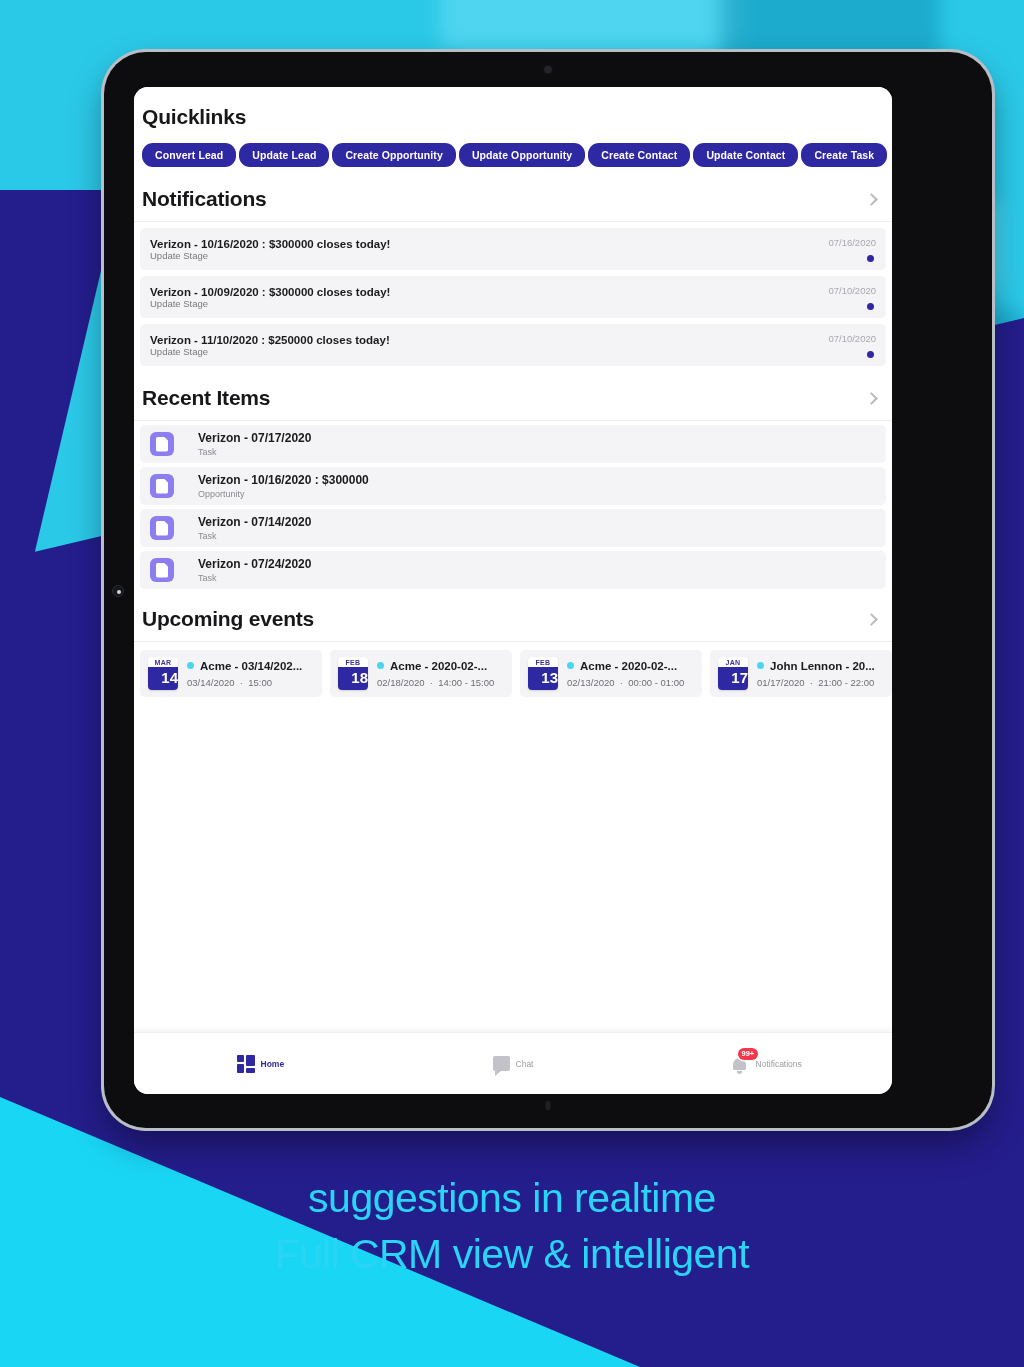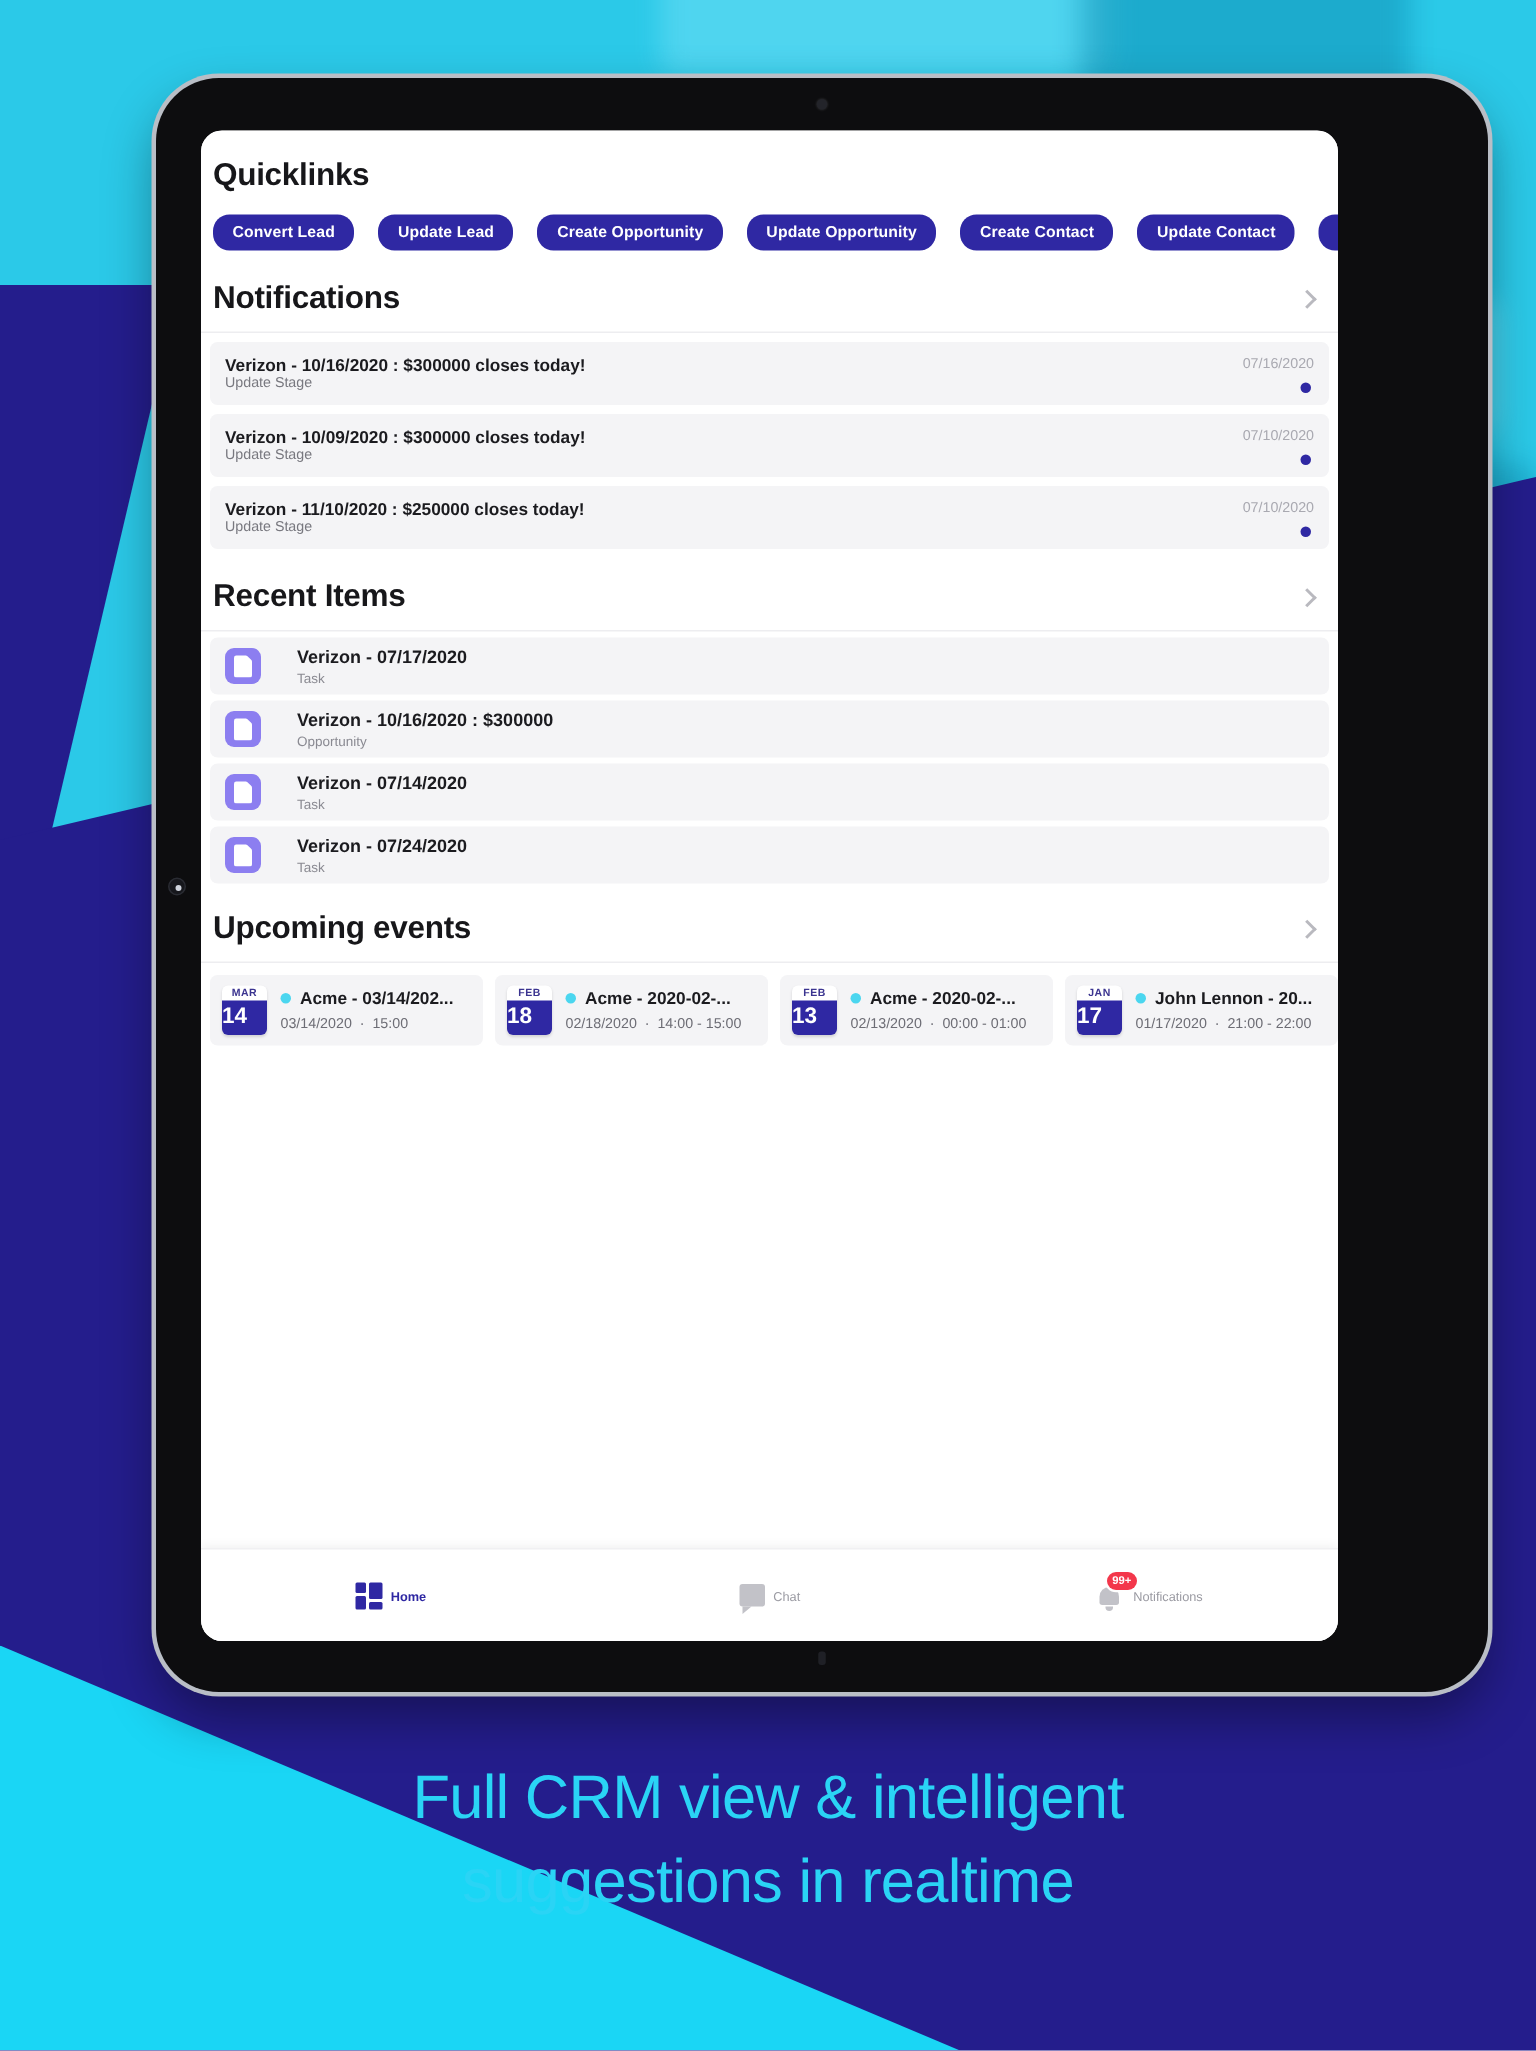--- a/index.html
+++ b/index.html
@@ -80,21 +80,21 @@
   }
   #scroll { flex:1; overflow:hidden; background:#fff; }
 
   
   .ql-wrap { padding:18px 0 8px 0; }
   .sec-title {
     font-size:21px; font-weight:bold; color:#17171a;
     letter-spacing:-.2px; padding:0 8px;
   }
   .chips {
-    display:flex; gap:16px; margin-top:14px; padding-left:8px;
+    display:flex; gap:3px; margin-top:14px; padding-left:8px;
     white-space:nowrap;
   }
   .chip {
     flex:0 0 auto;
     background:#2f28a3; color:#fff;
     font-size:10.5px; font-weight:bold;
     padding:6px 13px; border-radius:11px;
     letter-spacing:.1px;
   }
 
@@ -157,21 +157,21 @@
   }
   .cal {
     flex:0 0 auto; width:30px; border-radius:4px; overflow:hidden;
     box-shadow:0 1px 2px rgba(0,0,0,.14); background:#fff;
   }
   .cal-m {
     font-size:7px; font-weight:bold; color:#3b3490; text-align:center;
     padding:2px 0 1px; letter-spacing:.3px;
   }
   .cal-d {
-    font-size:15px; font-weight:bold; color:#fff; text-align:left;
+    font-size:15px; font-weight:bold; color:#fff; text-align:right;
     background:#2f28a3; padding:2px 0 4px;
   }
   .ev-body { min-width:0; }
   .ev-top { display:flex; align-items:center; gap:6px; }
   .ev-dot { width:7px; height:7px; border-radius:50%; background:#4bd6ef; flex:0 0 auto; }
   .ev-title {
     font-size:11.5px; font-weight:bold; color:#1b1b1f;
     overflow:hidden; text-overflow:ellipsis; white-space:nowrap;
   }
   .ev-meta { font-size:9.5px; color:#6d6d75; margin-top:5px; }
@@ -495,15 +495,15 @@
         </div>
         <div class="tab-label">Notifications</div>
       </div>
 
 
     </div>
   </div>
 </div>
 
 <div id="caption">
+  <div>suggestions in realtime</div>
   <div>Full CRM view &amp; intelligent</div>
-  <div>suggestions in realtime</div>
 </div>
 
 </body></html>

